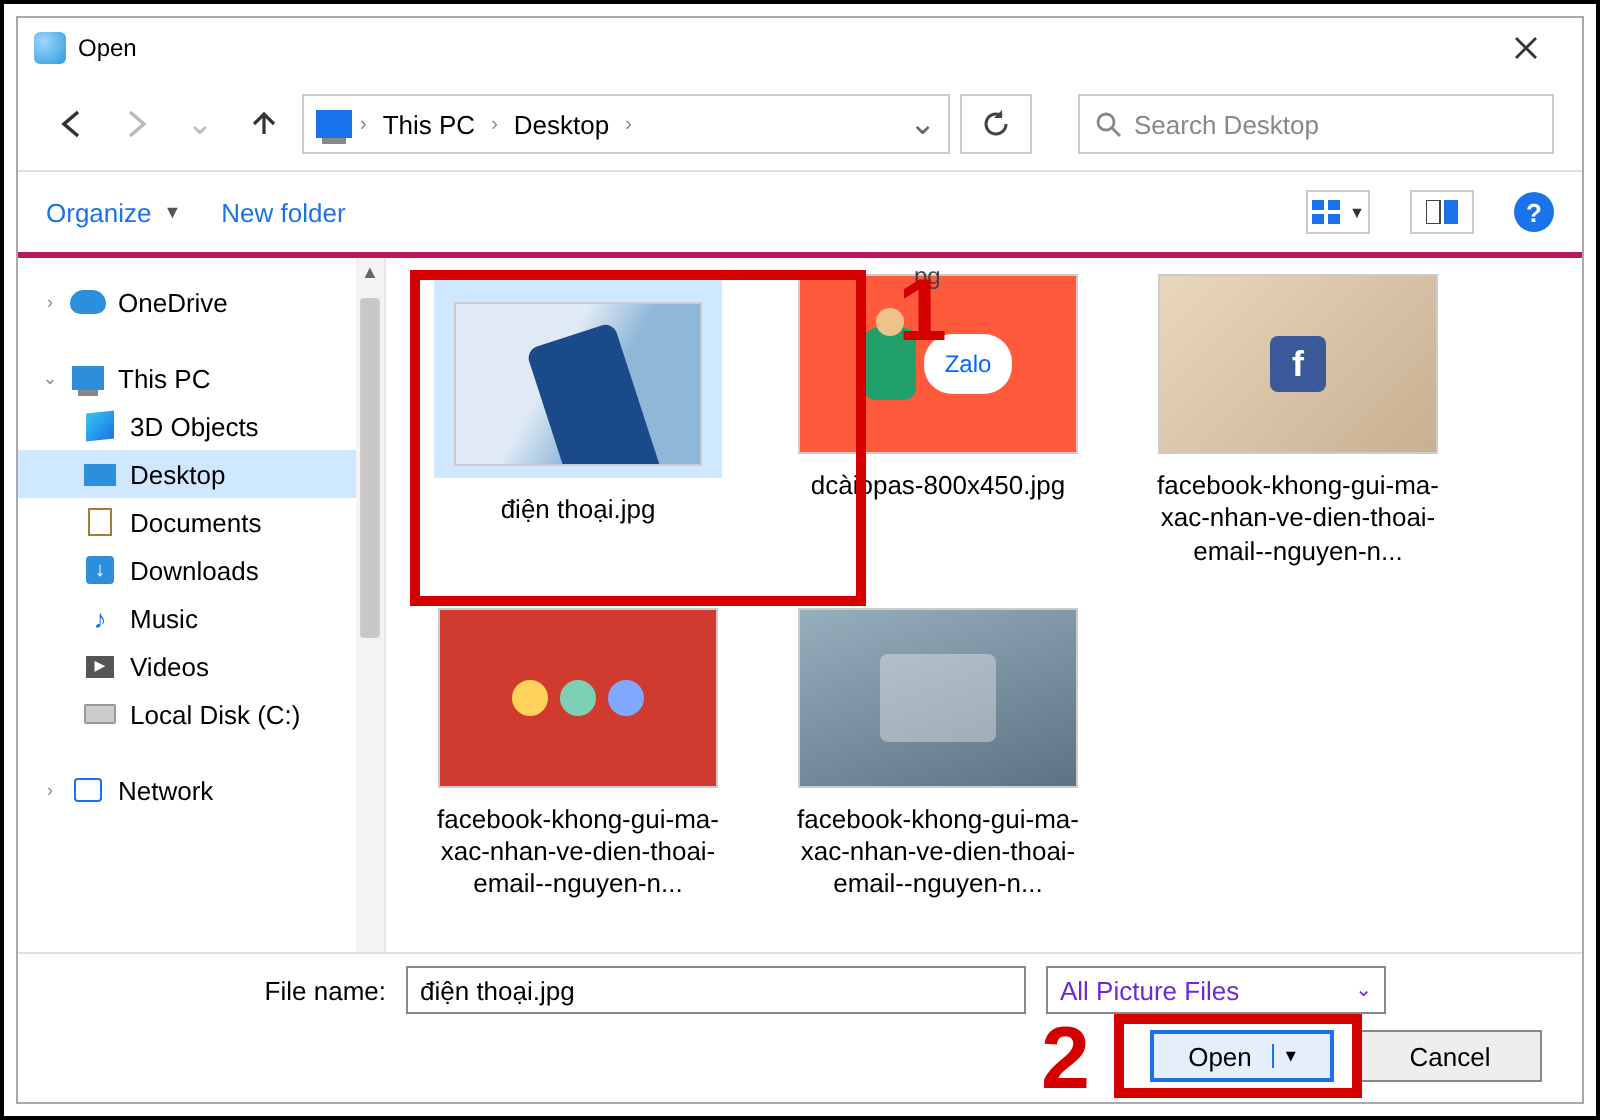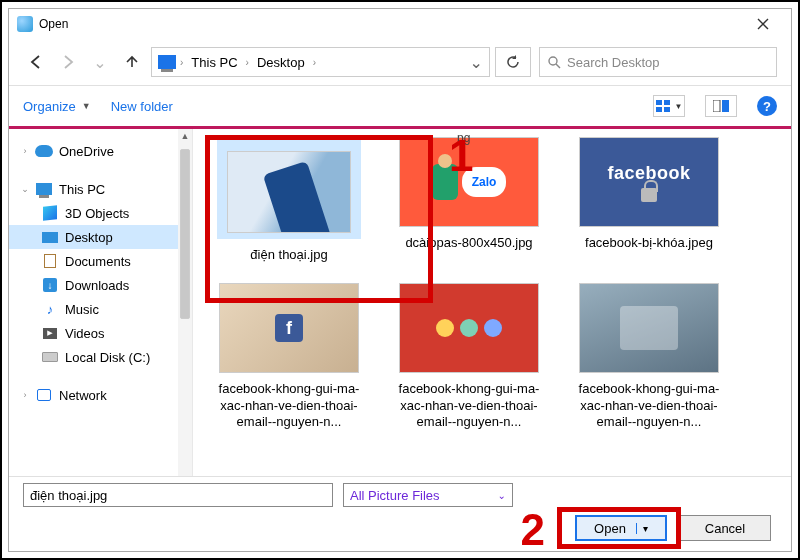--- a/index.html
+++ b/index.html
@@ -18,21 +18,21 @@
   .navbtn { width:26px; height:26px; display:flex; align-items:center; justify-content:center; color:#777; }
   .navbtn.active { color:#222; }
   .addrbox { flex:1; height:30px; border:1px solid #ccc; display:flex; align-items:center; padding:0 6px; gap:4px; }
   .monitor-ico { width:18px; height:14px; background:#1a73e8; position:relative; }
   .monitor-ico::after { content:""; position:absolute; left:3px; right:3px; bottom:-3px; height:3px; background:#888; }
   .crumb { font-size:13px; padding:0 4px; }
   .chev { color:#888; font-size:10px; }
   .addr-spacer { flex:1; }
   .addr-chevrons { display:flex; gap:4px; color:#666; }
   .refresh { width:36px; height:30px; border:1px solid #ccc; margin-left:-1px; display:flex; align-items:center; justify-content:center; color:#444; }
-  .searchbox { width:238px; height:30px; border:1px solid #ccc; margin-left:2px; display:flex; align-items:center; padding:0 8px; gap:6px; color:#888; }
+  .searchbox { width:238px; height:30px; border:1px solid #ccc; margin-left:17px; display:flex; align-items:center; padding:0 8px; gap:6px; color:#888; }
   
   .toolbar { height:44px; border-top:1px solid #e0e0e0; border-bottom:3px solid #be185d; display:flex; align-items:center; padding:0 14px; gap:20px;text-align:center; }
   .orgbtn { color:#1a73e8; font-size:13px; display:flex; align-items:center; gap:6px; }
   .newf { color:#1a73e8; font-size:13px; }
   .toolbar .spacer { flex:1; }
   .viewbtn { width:32px; height:22px; border:1px solid #ccc; display:flex; align-items:center; justify-content:center; color:#333; }
   .helpico { width:20px; height:20px; border-radius:50%; background:#1a73e8; color:#fff; display:flex; align-items:center; justify-content:center; font-size:13px; font-weight:bold; }
   
   .body { flex:1; display:flex; min-height:0; }
   .tree { width:184px; border-right:1px solid #e8e8e8; padding:10px 0; overflow:auto; position:relative; }
@@ -62,21 +62,21 @@
   .files { flex:1; position:relative; overflow:auto; padding:8px 8px 8px 18px; }
   .pgtag { position:absolute; top:2px; left:264px; font-size:12px; color:#444; }
   .grid { display:flex; flex-wrap:wrap; gap:20px 24px; }
   .item { width:156px; display:flex; flex-direction:column; align-items:center; text-align:center; }
   .thumb { width:140px; height:90px; border:1px solid #ccc; display:flex; align-items:center; justify-content:center; overflow:hidden; }
   .t-phone { background:linear-gradient(120deg,#dfeaf5 40%,#8fb7d8 60%); position:relative; }
   .t-phone::after { content:""; position:absolute; right:30px; top:14px; width:46px; height:80px; background:#1b4a8a; border-radius:6px; transform:rotate(-18deg); }
   .t-zalo { background:#ff5a3c; display:flex; align-items:center; justify-content:center; gap:4px; }
   .t-zalo .pers { width:26px; height:36px; background:#22a06b; border-radius:6px; position:relative; }
   .t-zalo .pers::before { content:""; position:absolute; left:6px; top:-10px; width:14px; height:14px; background:#efc28b; border-radius:50%; }
-  .t-zalo .bubble { width:44px; height:30px; background:#fff; border-radius:14px; color:#0068ff; font-weight:bold; font-size:12px; display:flex; align-items:center; justify-content:center; }
+  .t-zalo .bubble { width:44px; height:30px; background:#fff; border-radius:14px; color:#0068ff; font-weight:normal; font-size:12px; display:flex; align-items:center; justify-content:center; }
   .t-fblock { background:#3b5998; color:#fff; font-family:Arial; font-weight:bold; font-size:18px; letter-spacing:0.5px; position:relative; display:flex; flex-direction:column; align-items:center; justify-content:center; }
   .t-fblock .lock { width:16px; height:14px; background:#bbb; border-radius:2px; margin-top:4px; position:relative; }
   .t-fblock .lock::before { content:""; position:absolute; left:3px; top:-8px; width:10px; height:10px; border:2px solid #bbb; border-bottom:none; border-radius:6px 6px 0 0; }
   .t-fbhand { background:linear-gradient(135deg,#e9d7bd,#c8b091); display:flex; align-items:center; justify-content:center; }
   .t-fbhand .fbsq { width:28px; height:28px; background:#3b5998; color:#fff; font-weight:bold; display:flex; align-items:center; justify-content:center; border-radius:4px; font-size:18px; }
   .t-red { background:#d13a2e; display:flex; align-items:center; justify-content:center; gap:6px; }
   .t-red .av { width:18px; height:18px; border-radius:50%; }
   .t-red .av1 { background:#ffd25a; } .t-red .av2 { background:#7ed0b5; } .t-red .av3 { background:#7fa9ff; }
   .t-blur { background:linear-gradient(160deg,#97aebd,#5d7384); position:relative; }
   .t-blur::after { content:""; position:absolute; inset:22px 40px; background:rgba(255,255,255,0.35); border-radius:4px; }
@@ -269,24 +269,20 @@
           <div class="cap">điện thoại.jpg</div>
         </div>
         <div class="item">
           <div class="thumb t-zalo">
                 <div class="pers"></div>
                 <div class="bubble">Zalo</div>
               </div>
           <div class="cap">dcàiopas-800x450.jpg</div>
         </div>
         <div class="item">
-          <div class="thumb t-fblock">facebook<div class="lock"></div></div>
-          <div class="cap">facebook-bị-khóa.jpeg</div>
-        </div>
-        <div class="item">
           <div class="thumb t-fbhand">
                 <div class="fbsq">f</div>
               </div>
           <div class="cap">facebook-khong-gui-ma-xac-nhan-ve-dien-thoai-email--nguyen-n...</div>
         </div>
         <div class="item">
           <div class="thumb t-red">
                 <div class="av av1"></div>
                 <div class="av av2"></div>
                 <div class="av av3"></div>
@@ -298,20 +294,21 @@
           <div class="cap">facebook-khong-gui-ma-xac-nhan-ve-dien-thoai-email--nguyen-n...</div>
         </div>
       </div>
       <div class="redbox1"></div>
       <div class="mark1">1</div>
     </div>
   </div>
 
   <div class="bottom">
     <div class="fnrow">
+      <div class="fnlabel">File name:</div>
       <input class="fninput" value="điện thoại.jpg" style="">
       <div class="ftype">
             <span>All Picture Files</span>
             <span style="font-size:10px">⌄</span>
           </div>
     </div>
     <div class="btnrow">
       <div class="btn primary">
             <span>Open</span>
             <span style="margin-left:10px;border-left:1px solid #1a73e8;padding-left:6px;font-size:10px">▾</span>

